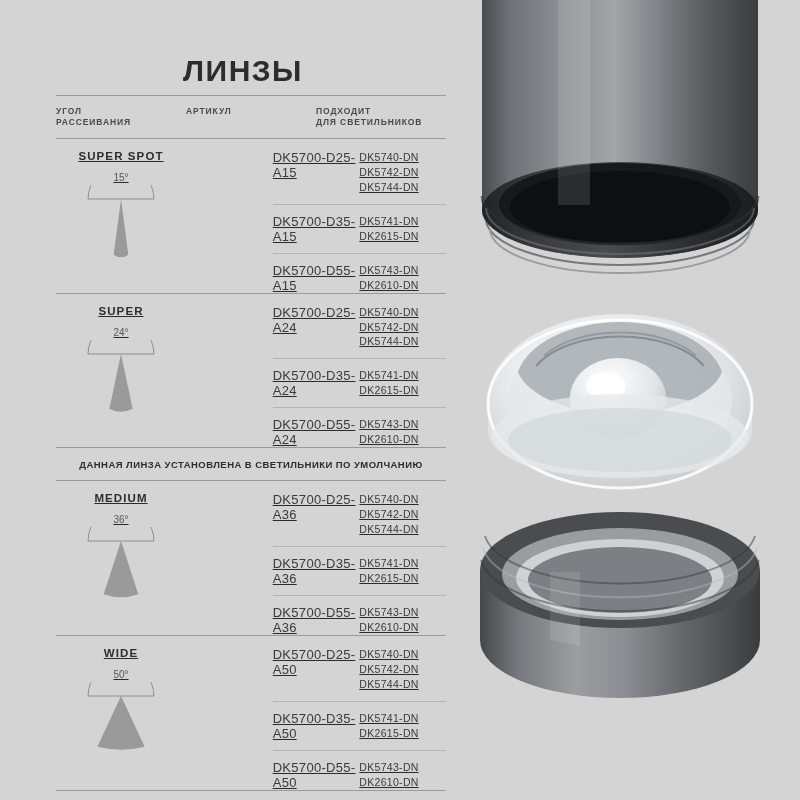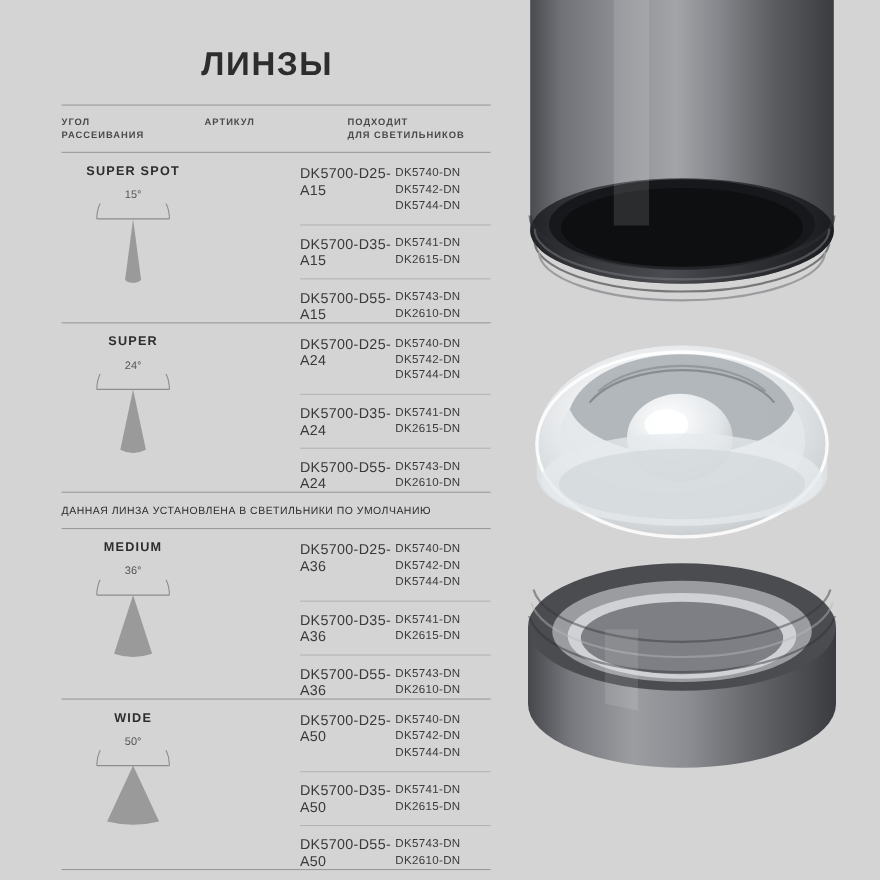--- a/index.html
+++ b/index.html
@@ -11,21 +11,21 @@
     overflow:hidden;
     position:relative;
   }
   .page{position:absolute;inset:0;}
 
   
   .left{
     position:absolute;left:0;top:0;width:450px;height:800px;
   }
   .title{
-    position:absolute;left:48px;top:42px;width:390px;
+    position:absolute;left:48px;top:54px;width:390px;
     text-align:center;
     font-size:30px;font-weight:bold;letter-spacing:1.5px;
     color:#2d2d2d;
   }
   .tbl{
     position:absolute;left:56px;top:95px;width:390px;
   }
   .rule{height:1px;background:#9a9a9a;width:100%;}
   .rule.light{background:#b4b4b4;}
 
@@ -33,21 +33,21 @@
     display:flex;align-items:flex-start;
     padding:10px 0 9px 0;
     font-size:8.5px;letter-spacing:.9px;font-weight:bold;color:#4a4a4a;
     line-height:1.35;text-transform:uppercase;
   }
   .c1{width:130px;}
   .c2{width:130px;}
   .c3{width:130px;}
 
   .group{position:relative;}
-  .grow{display:flex;align-items:flex-start;}
+  .grow{display:flex;align-items:flex-start;text-decoration:underline;}
   .grow .c1{position:relative;}
 
   .beamcell{
     width:130px;
     display:flex;flex-direction:column;align-items:center;
     padding-top:11px;
   }
   .beamname{
     font-size:11.5px;font-weight:bold;letter-spacing:1.1px;color:#2d2d2d;
     margin-bottom:10px;
@@ -61,22 +61,23 @@
   .artcell{
     width:130px;font-size:13px;color:#3a3a3a;letter-spacing:.3px;
   }
   .fitcell{
     width:130px;font-size:10.5px;color:#3a3a3a;letter-spacing:.3px;line-height:1.42;
   }
   .subrow{display:flex;align-items:flex-start;}
 
   .note{
     padding:11px 0 10px 0;
-    font-size:9.5px;font-weight:normal;letter-spacing:.45px;color:#2d2d2d;
+    font-size:9.5px;font-weight:bold;letter-spacing:.45px;color:#2d2d2d;
     text-transform:uppercase;
+    text-align:center;
   }
 
   
   .right{position:absolute;right:0;top:0;width:360px;height:800px;}
 </style>
 </head>
 <body>
 
 <div class="page">
 

